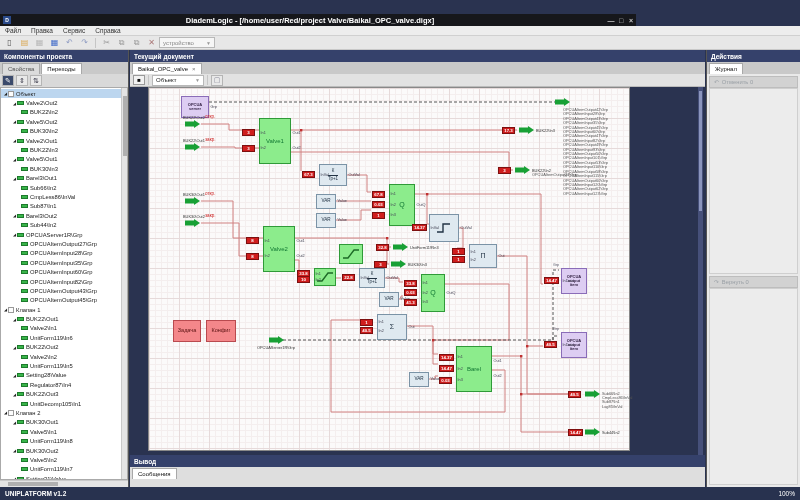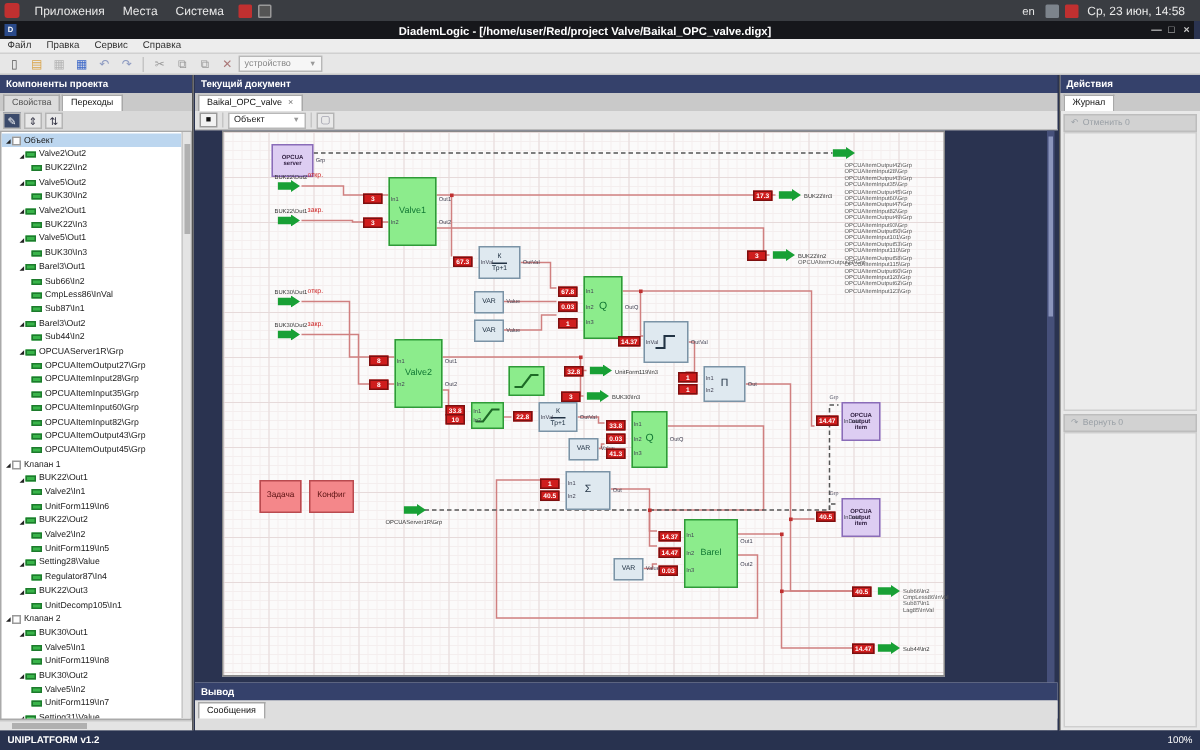--- a/index.html
+++ b/index.html
@@ -9,21 +9,21 @@
 
   
   #desktop-bar { position:absolute; left:0; top:0; width:800px; height:14px;
     background:#3a3d42; color:#e8e8e8; display:flex; align-items:center; font-size:8px; }
   .dsk-logo { width:10px; height:10px; background:#c03030; margin:0 4px 0 3px; border-radius:2px; }
   .dsk-menu { padding:0 6px; }
   .tray-ico { width:9px; height:9px; margin-left:4px; border-radius:1px; }
   #desktop-right { margin-left:auto; display:flex; align-items:center; padding-right:4px; }
   #desktop-right .kbd { font-size:7.5px; margin:0 3px; }
   
-  #title-bar { position:absolute; left:0; top:14px; width:796px; height:12px; background:#16171b;
+  #title-bar { position:absolute; left:0; top:14px; width:636px; height:12px; background:#16171b;
     color:#fff; font-size:7.5px; font-weight:bold; display:flex; align-items:center; }
   .win-ico { width:8px; height:8px; background:#2a4a8a; margin:0 3px; font-size:5px; color:#fff;
     display:flex; align-items:center; justify-content:center; }
   #title-text { flex:1; text-align:center; }
   .win-btn { width:10px; font-size:7px; text-align:center; color:#ccc; }
   
   #menu-bar { position:absolute; left:0; top:26px; width:800px; height:10px; background:#ededed;
     border-bottom:1px solid #d0d0d0; display:flex; align-items:center; font-size:6.5px; color:#333; }
   .menu-item { padding:0 5px; }
   #main-toolbar { position:absolute; left:0; top:36px; width:800px; height:14px; background:#e7e7e7;
@@ -124,34 +124,20 @@
   
   #status-bar { position:absolute; left:0; top:487px; width:800px; height:13px; background:#28324f;
     color:#fff; font-size:6.5px; font-weight:bold; display:flex; align-items:center; padding:0 5px; }
   #status-zoom { margin-left:auto; font-weight:normal; }
 </style>
 </head>
 <body>
 
 <div id="screen">
 
-  <div id="desktop-bar">
-    <span class="dsk-logo"></span>
-    <span class="dsk-menu">Приложения</span>
-    <span class="dsk-menu">Места</span>
-    <span class="dsk-menu">Система</span>
-    <span class="tray-ico" style="background:#c03030"></span>
-    <span class="tray-ico" style="background:#555;border:1px solid #999"></span>
-    <div id="desktop-right">
-      <span class="kbd">en</span>
-      <span class="tray-ico" style="background:#7d848c"></span>
-      <span class="tray-ico" style="background:#c03030"></span>
-      <span class="dsk-menu">Ср, 23 июн, 14:58</span>
-    </div>
-  </div>
 
   <div id="title-bar">
     <span class="win-ico">D</span>
     <span id="title-text">DiademLogic - [/home/user/Red/project Valve/Baikal_OPC_valve.digx]</span>
     <span class="win-btn">—</span>
     <span class="win-btn">□</span>
     <span class="win-btn">×</span>
   </div>
 
   <div id="menu-bar">

